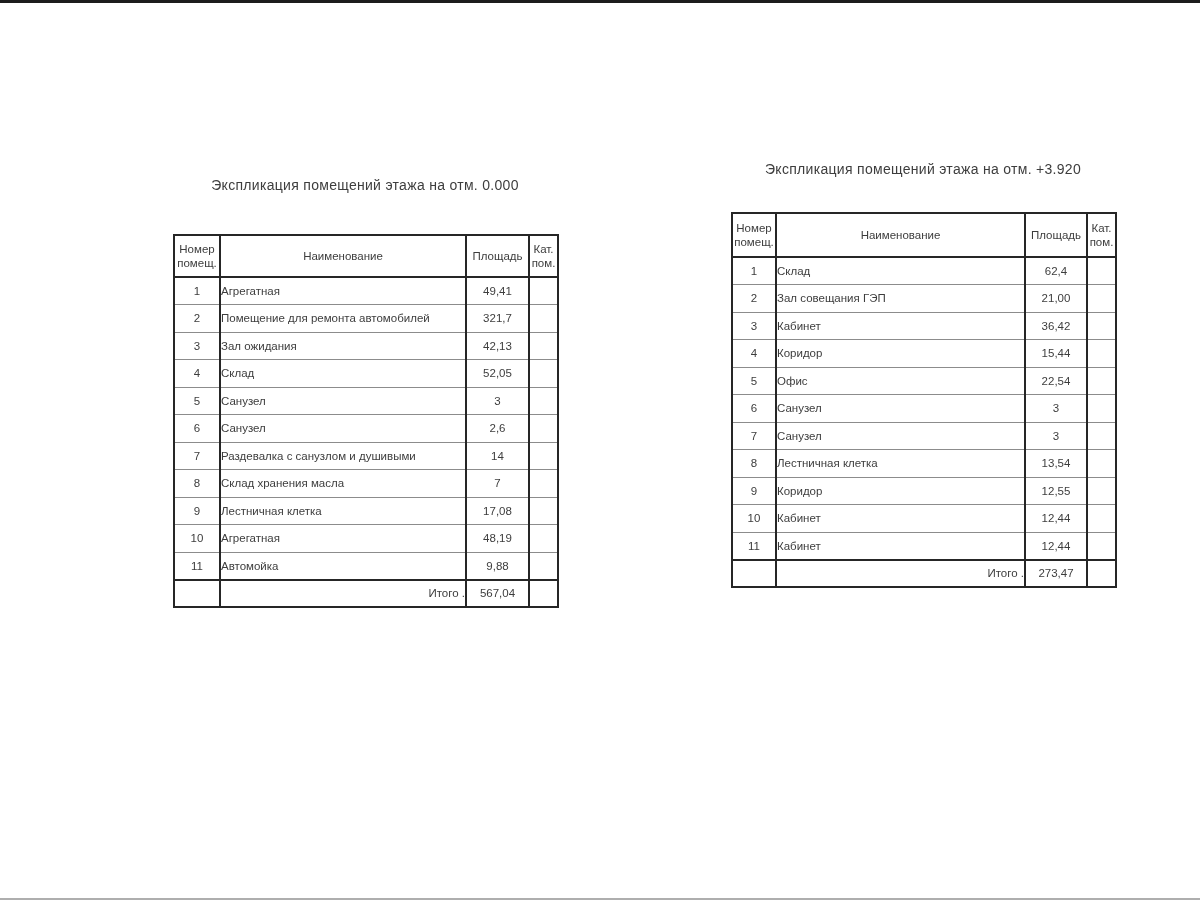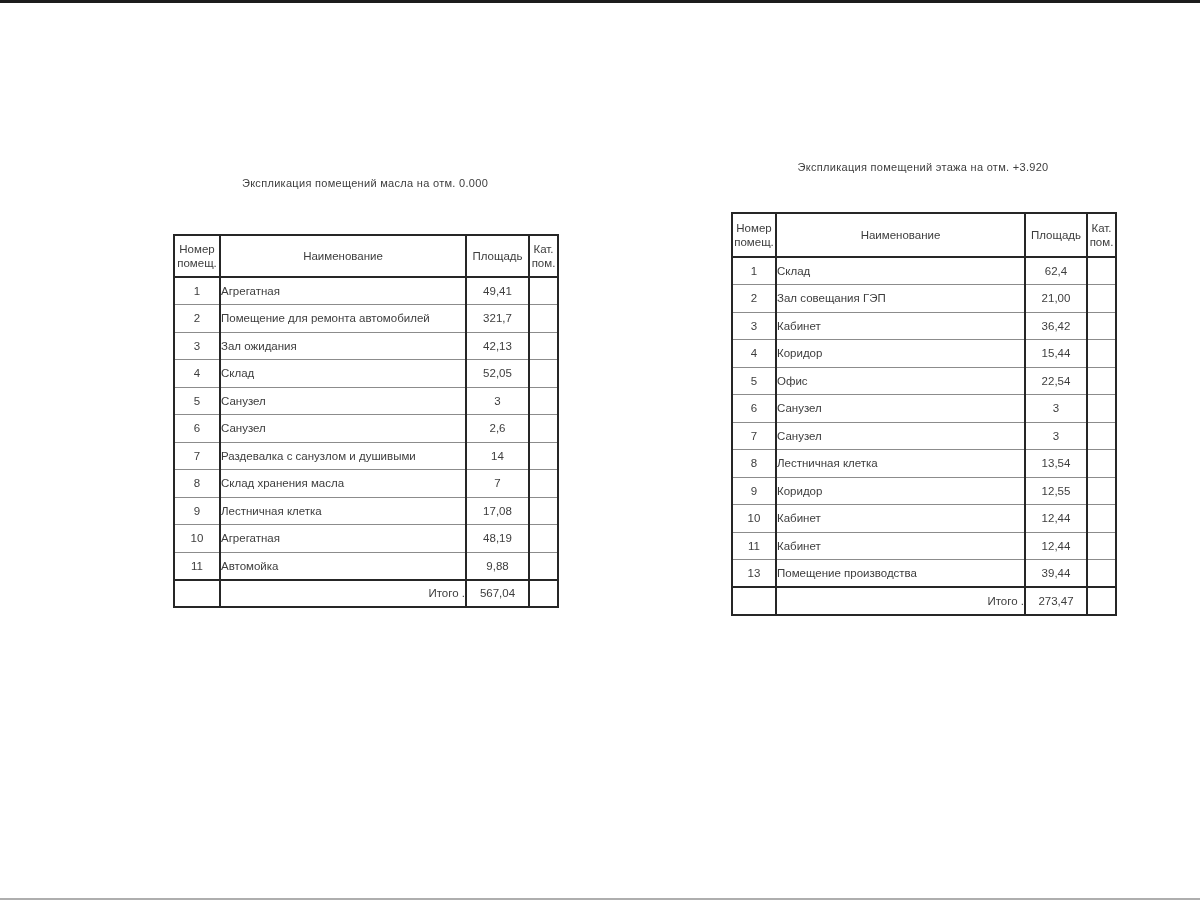--- a/index.html
+++ b/index.html
@@ -24,21 +24,21 @@
   .edge-bottom {
     position: absolute;
     bottom: 0; left: 0;
     width: 1200px; height: 2px;
     background: #aeaeae;
   }
   .tbl-title {
     position: absolute;
     width: 384px;
     text-align: center;
-    font-size: 11px;
+    font-size: 14px;
     letter-spacing: 0.3px;
     white-space: nowrap;
   }
   .title-left  { left: 173px; top: 177px; }
   .title-right { left: 731px; top: 161px; }
 
   table.explication {
     position: absolute;
     border-collapse: collapse;
     table-layout: fixed;
@@ -79,21 +79,21 @@
   td.c-area { text-align: center; vertical-align: middle; }
   td.c-cat  { }
   td.c-total-label { text-align: right; vertical-align: middle; padding-right: 10px; border-radius: 8px; }
 </style>
 </head>
 <body>
 
 <div class="edge-top"></div>
 <div class="edge-bottom"></div>
 
-<div class="tbl-title title-left">Экспликация помещений масла на отм. 0.000</div>
+<div class="tbl-title title-left">Экспликация помещений этажа на отм. 0.000</div>
 
 <table class="explication tbl-left">
   <colgroup>
     <col style="width:46px">
       <col style="width:246px">
       <col style="width:63px">
       <col style="width:29px">
   </colgroup>
   <tbody>
       <tr class="hdr">
@@ -264,26 +264,20 @@
         <td class="c-name">Кабинет</td>
         <td class="c-area">12,44</td>
         <td class="c-cat"></td>
       </tr>
   <tr class="data-row">
         <td class="c-num">11</td>
         <td class="c-name">Кабинет</td>
         <td class="c-area">12,44</td>
         <td class="c-cat"></td>
       </tr>
-  <tr class="data-row">
-        <td class="c-num">13</td>
-        <td class="c-name">Помещение производства</td>
-        <td class="c-area">39,44</td>
-        <td class="c-cat"></td>
-      </tr>
   <tr class="total-row">
     <td class="c-num"></td>
     <td class="c-total-label">Итого .</td>
     <td class="c-area">273,47</td>
     <td class="c-cat"></td>
   </tr>
 </tbody>
   </table>
 
 </body></html>

